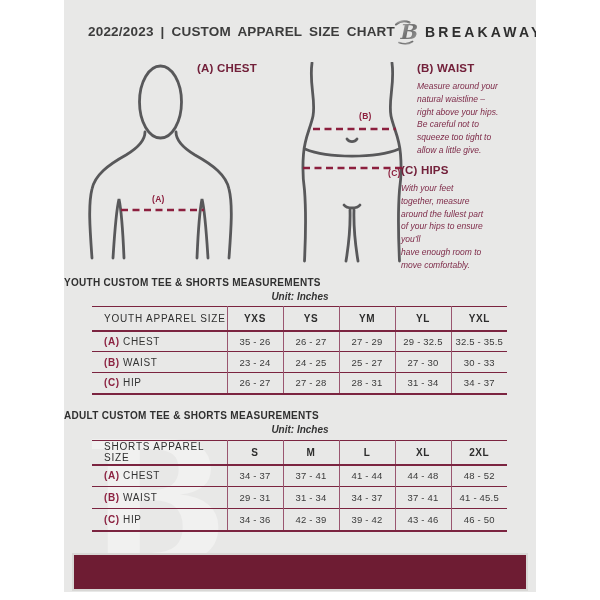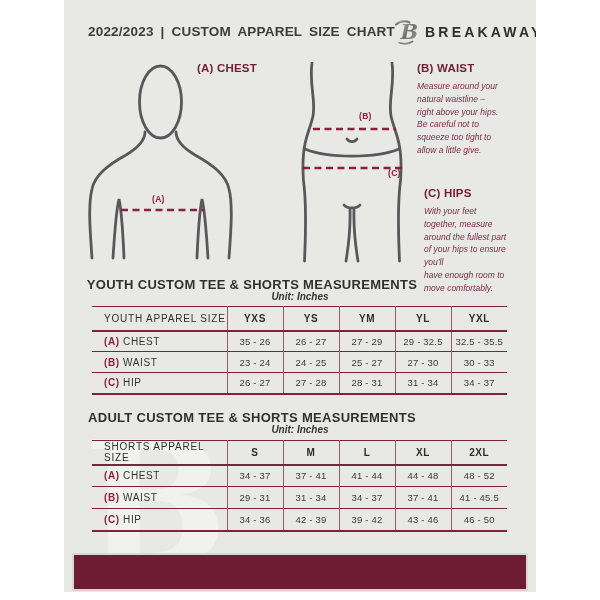--- a/index.html
+++ b/index.html
@@ -30,33 +30,33 @@
     position:absolute; font-size:8.5px; font-weight:bold; color:#8c1f3e;
     letter-spacing:0.3px;
   }
   .marker-a { left:88px;  top:194px; }
   .marker-b { left:295px; top:111px; }
   .marker-c { left:324px; top:168px; }
   
   .guide-block { position:absolute; }
   .guide-a { left:133px; top:62px;  width:96px; }
   .guide-b { left:353px; top:62px;  width:106px; }
-  .guide-c { left:360px; top:164px; width:106px;margin-top:23px; }
+  .guide-c { left:337px; top:164px; width:106px; }
   .guide-heading {
     font-size:11.5px; font-weight:bold; color:#72203a;
     letter-spacing:0.2px; margin:0 0 6px 0;
   }
   .guide-body {
     font-size:8.5px; font-style:italic; color:#7e2b49;
     line-height:1.5; white-space:pre-line; margin:0;
   }
   
   .section-title {
-    position:absolute; left:0; width:376px; text-align:center;
-    font-size:13px; font-weight:bold; color:#303030; letter-spacing:0.3px;
+    position:absolute; left:0; width:376px; text-align:left;
+    font-size:10px; font-weight:bold; color:#303030; letter-spacing:0.3px;
   }
   .section-unit {
     position:absolute; left:0; width:472px; text-align:center;
     font-size:10px; font-style:italic; font-weight:bold; color:#333333;
   }
   .youth-title { top:277px; } .youth-unit { top:291px; }
   .adult-title { top:410px; } .adult-unit { top:424px; }
   
   table {
     position:absolute; left:28px; width:415px;

